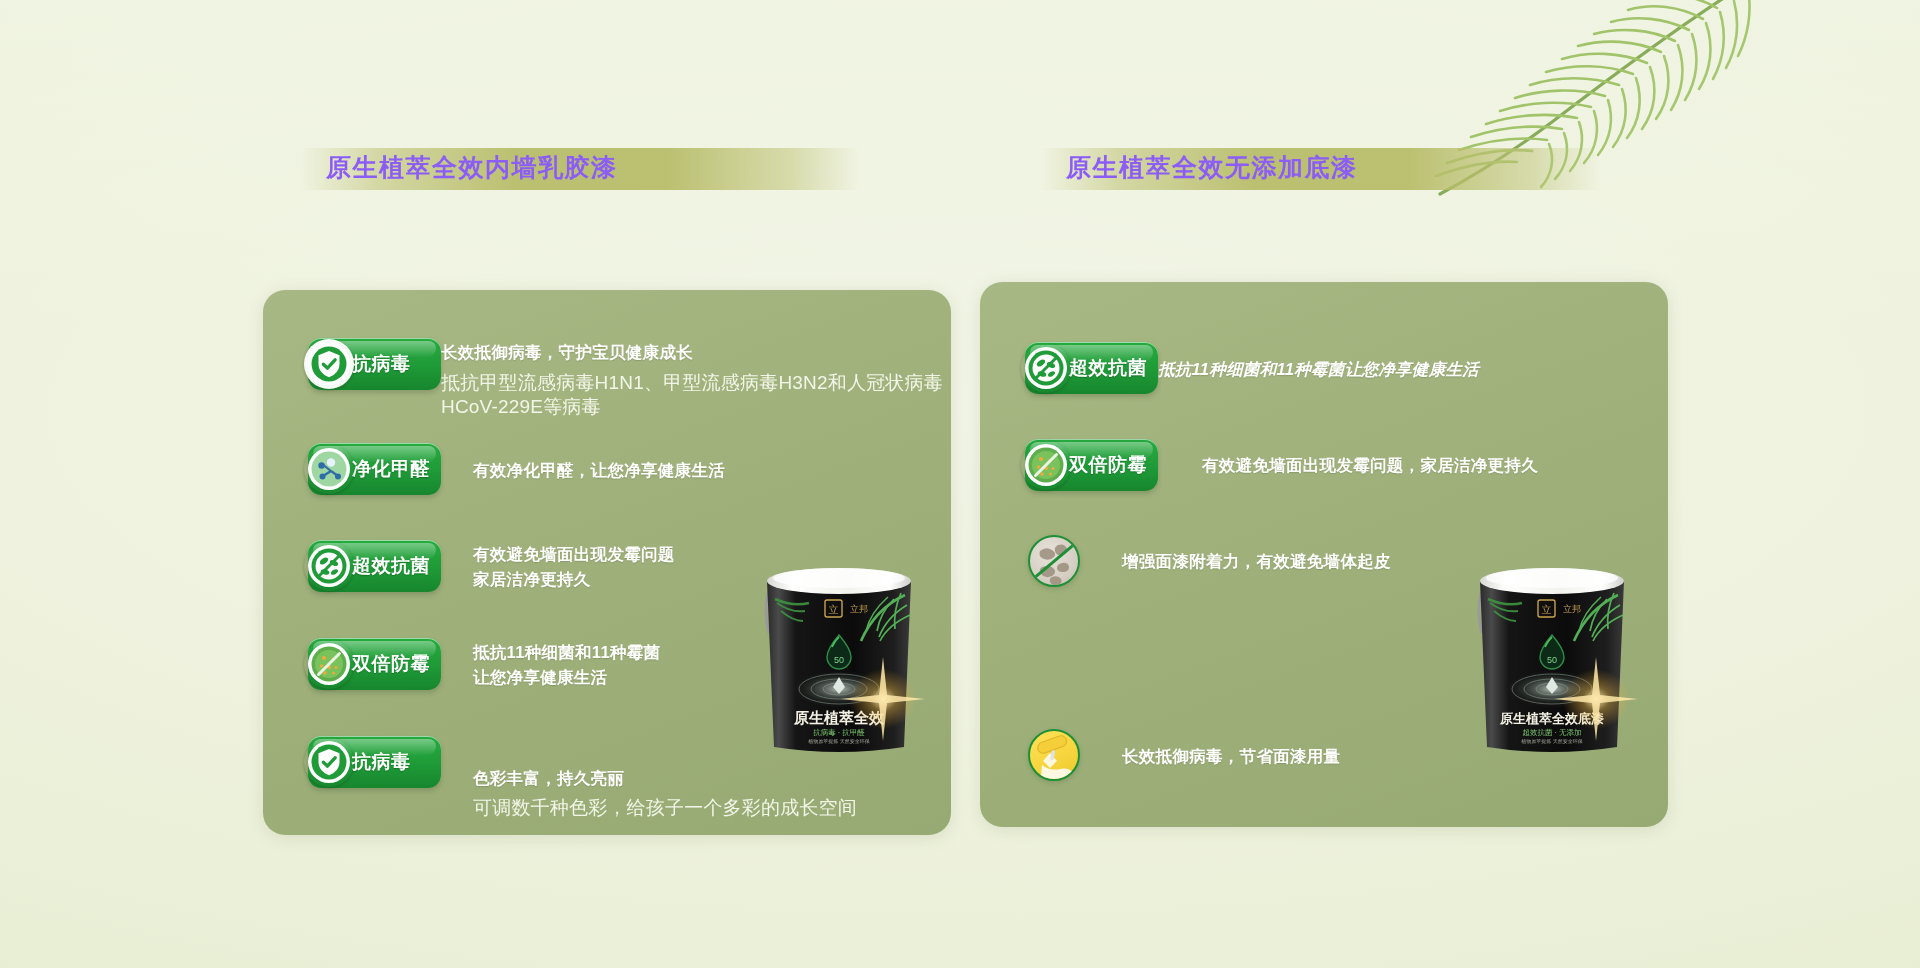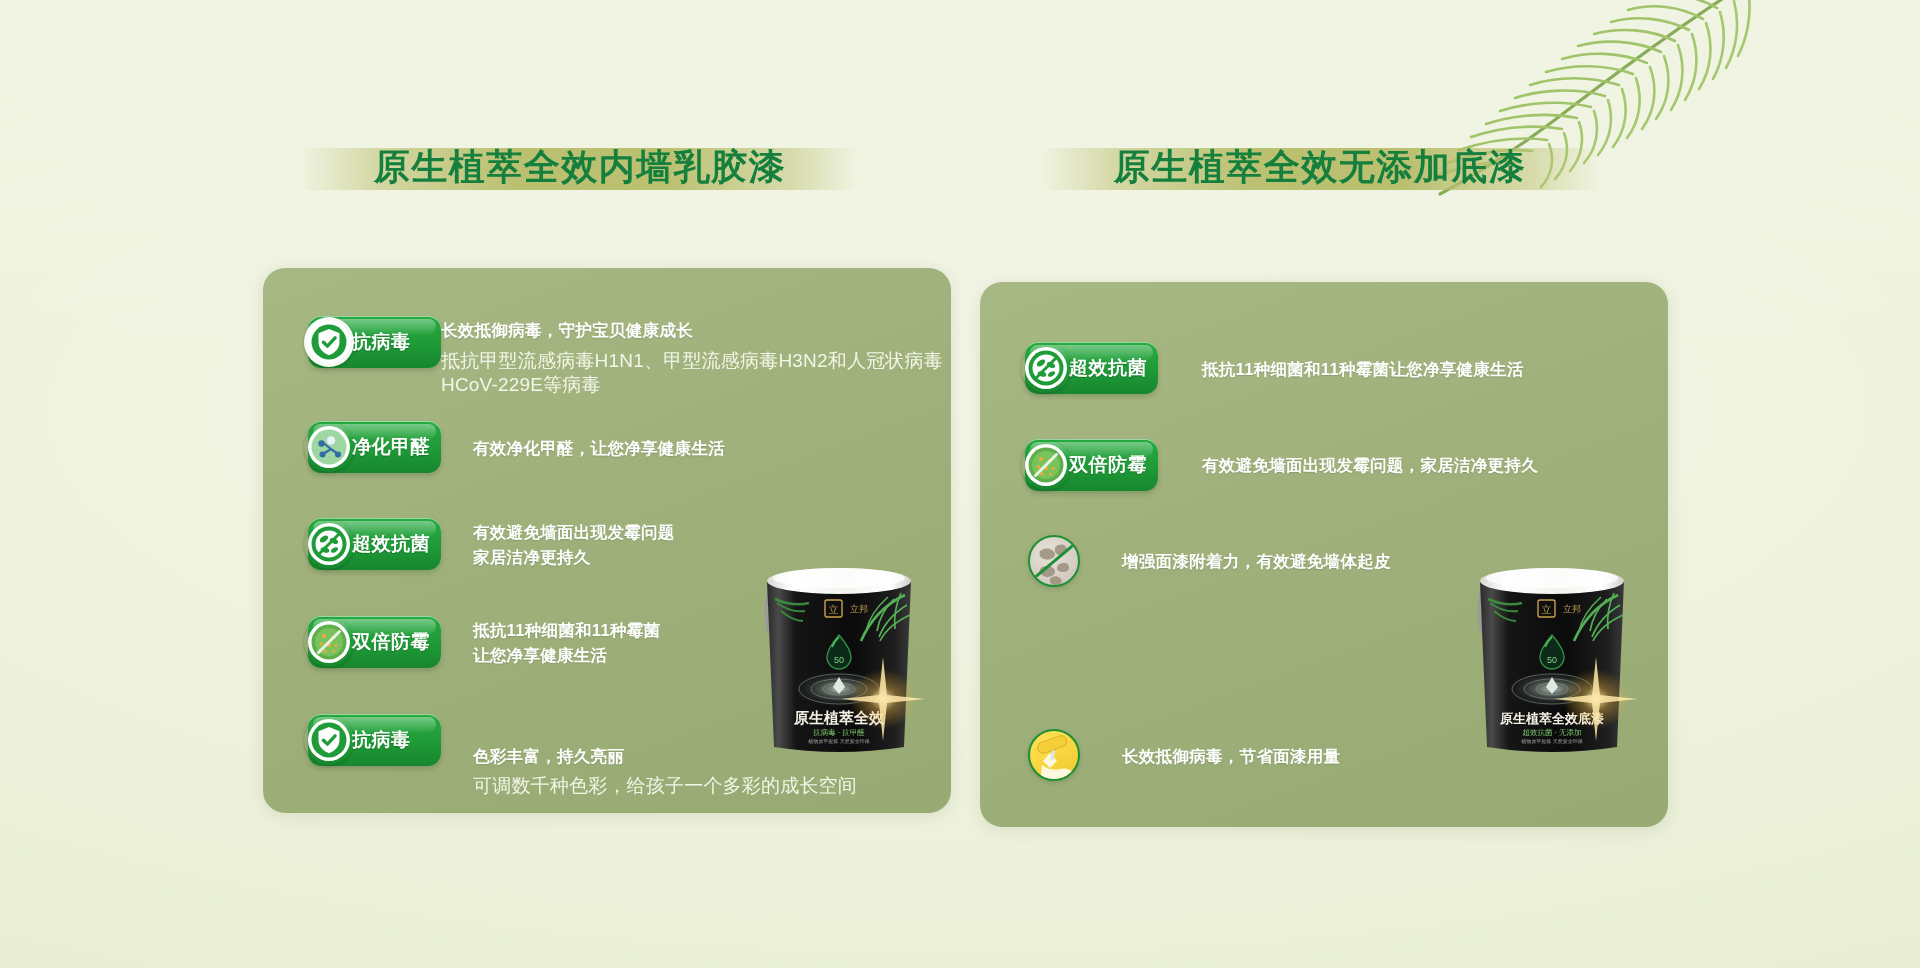--- a/index.html
+++ b/index.html
@@ -47,26 +47,26 @@
     top: 138px;
     left: 0;
     width: 100%;
     height: 62px;
   }
   .title {
     position: absolute;
     height: 58px;
     display: flex;
     align-items: center;
-    justify-content: center;
+    justify-content: flex-start;
     padding: 0 26px;
-    font-size: 36px;
+    font-size: 25px;
     font-weight: bold;
     letter-spacing: 1.5px;
-    color: #15803d;
+    color: #8b5cf6;
     white-space: nowrap;
   }
   .title .band {
     position: absolute;
     left: 0; right: 0; top: 10px; bottom: 6px;
     z-index: 0;
     background: linear-gradient(90deg,
        rgba(196,200,120,0) 0%,
        rgba(188,192,112,.55) 14%,
        rgba(183,188,104,.92) 38%,
@@ -81,21 +81,21 @@
   #title-right { left: 1040px; width: 560px; }
 
   
   .card {
     position: absolute;
     background: linear-gradient(160deg, #a8b884 0%, #9fb07b 45%, #98aa74 100%);
     border-radius: 22px;
     box-shadow: 0 3px 16px rgba(120,135,90,.18);
     overflow: hidden;
   }
-  #card-left  { left: 263px;  top: 268px; width: 688px; height: 545px; }
+  #card-left  { left: 263px;  top: 290px; width: 688px; height: 545px; }
   #card-right { left: 980px;  top: 282px; width: 688px; height: 545px; }
 
   .rows {
     position: absolute;
     left: 0; top: 0; right: 0; bottom: 0;
   }
 
   .feature-row {
     position: absolute;
     display: flex;
@@ -400,21 +400,21 @@
               <ellipse cx="17" cy="17" rx="4.6" ry="2.6" transform="rotate(-35 17 17)"></ellipse>
               <ellipse cx="27" cy="19" rx="4.4" ry="2.5" transform="rotate(25 27 19)"></ellipse>
               <ellipse cx="18" cy="28" rx="4.4" ry="2.5" transform="rotate(15 18 28)"></ellipse>
               <ellipse cx="27.5" cy="28" rx="3.8" ry="2.2" transform="rotate(-30 27.5 28)"></ellipse>
             </g>
             <line x1="11" y1="33" x2="33" y2="11" stroke="#1f9b38" stroke-width="3" stroke-linecap="round"></line>
           </svg>
         </div>
         <span class="badge-label">超效抗菌</span>
       </div>
-      <div class="texts" style="margin-left:44px; padding-top:15px;">
+      <div class="texts" style="padding-top:15px;font-style:italic;">
         <div class="t-main">抵抗11种细菌和11种霉菌让您净享健康生活</div>
       </div>
     </div>
 
     <div class="feature-row" style="left:45px; top:157px;">
       <div class="badge">
         <div class="badge-icon">
           <svg viewBox="0 0 44 44" width="44" height="44">
             <circle cx="22" cy="22" r="21" fill="#ffffff"></circle>
             <circle cx="22" cy="22" r="17.5" fill="#5fae4c"></circle>

